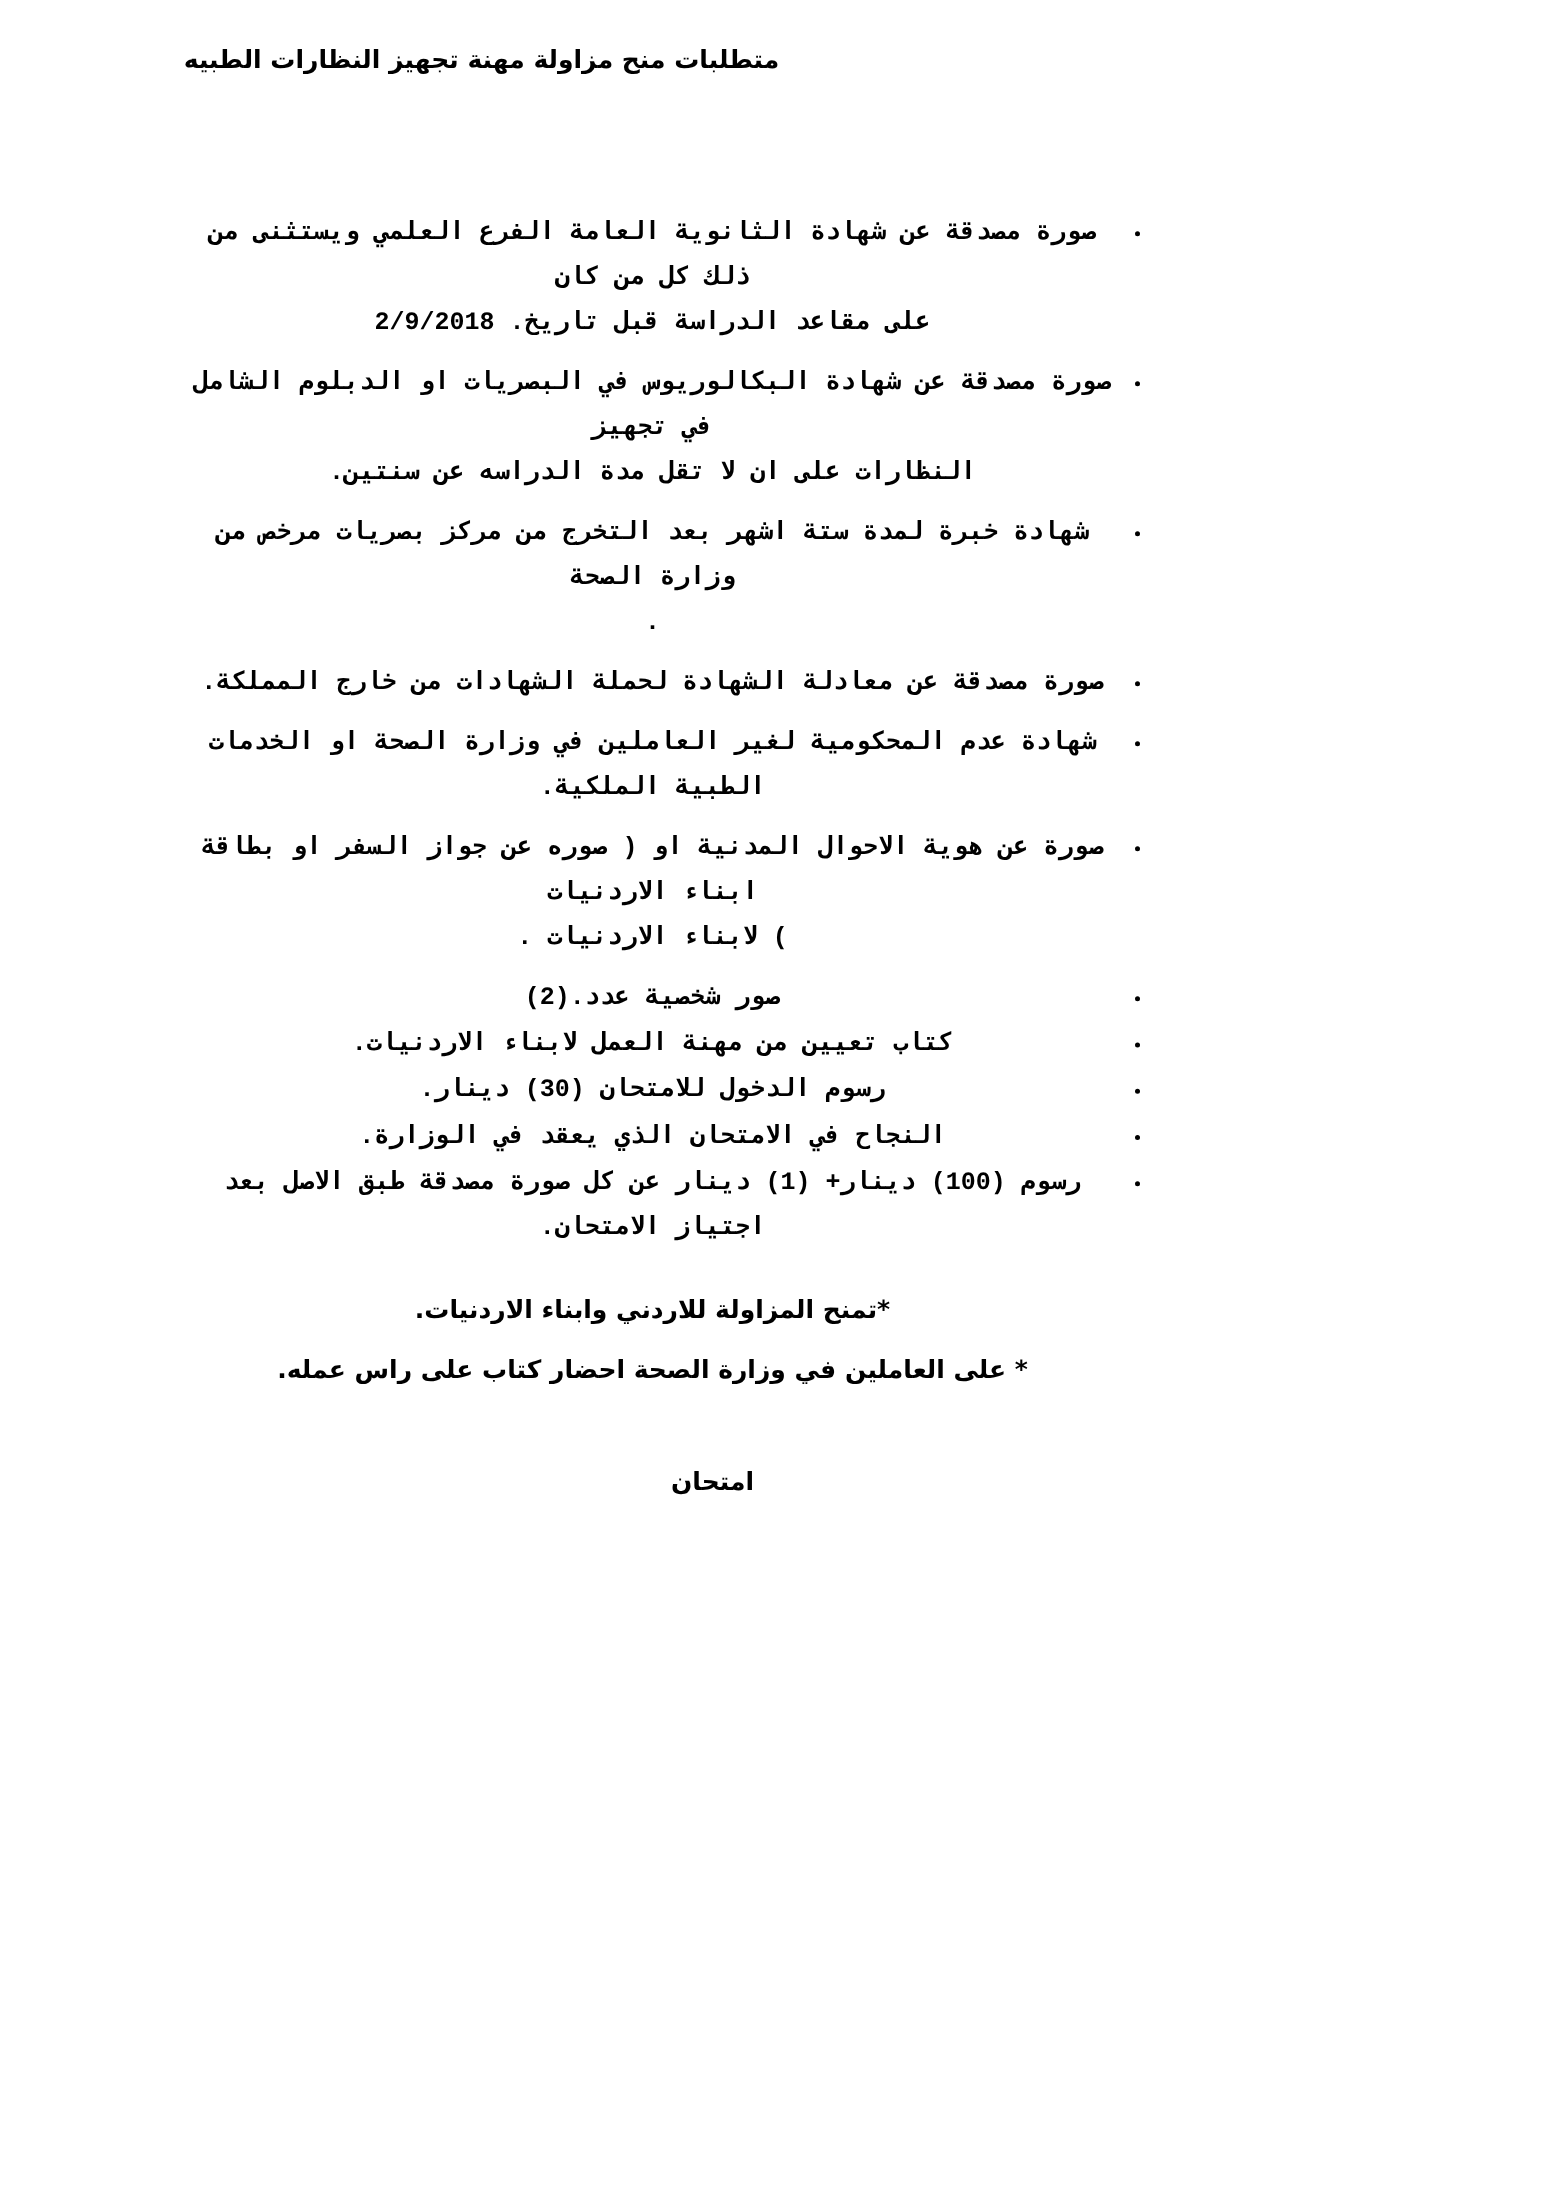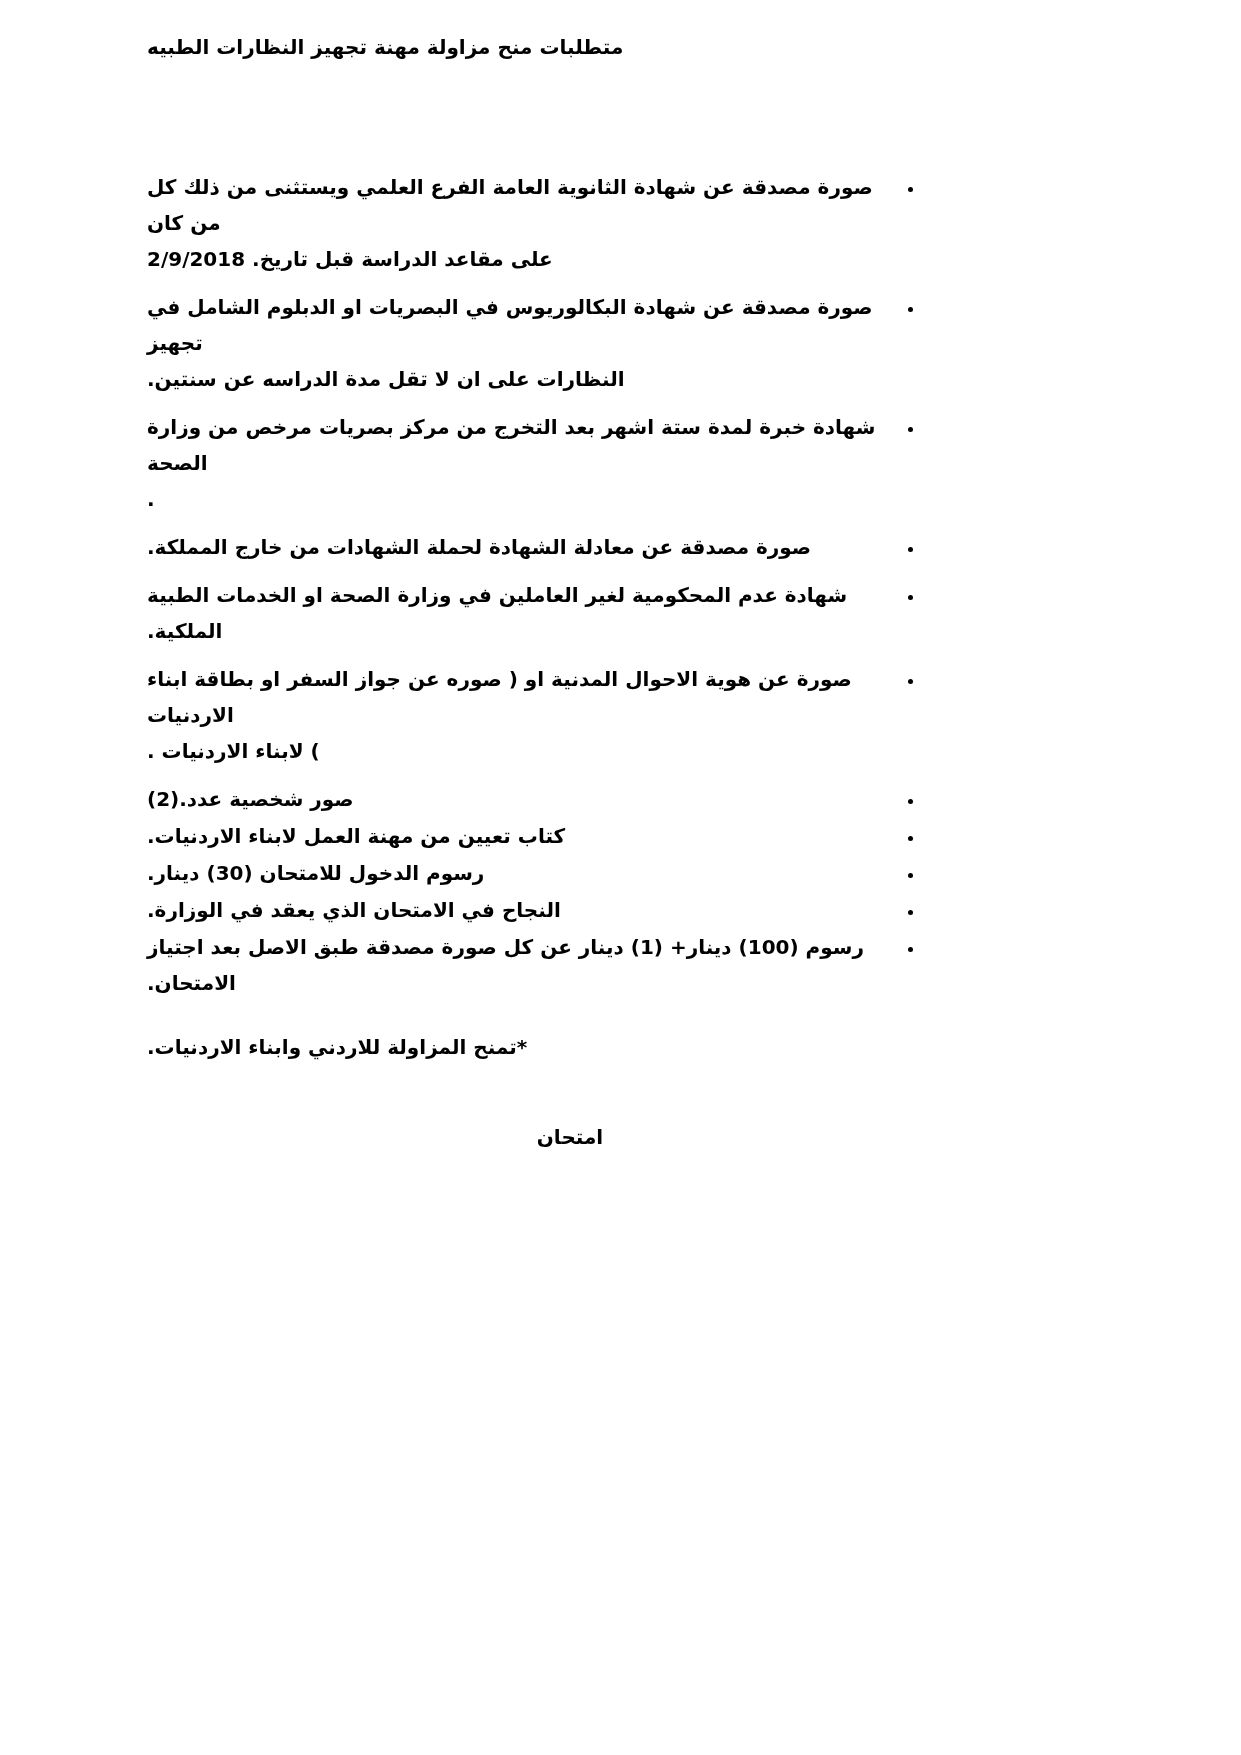--- a/index.html
+++ b/index.html
@@ -31,39 +31,40 @@
   }
   ul.requirements {
     list-style: disc;
     list-style-position: outside;
     margin: 105px 0 0 0;
     padding: 0 22px 0 0;
     font-size: 20px;
     line-height: 36px;
   }
   ul.requirements li {
-    text-align: left;
+    text-align: center;
     white-space: pre-line;
     margin: 0 0 12px 0;
+    font-family: Liberation Mono, monospace;
   }
   ul.requirements li::marker {
     font-size: 15px;
     color: #000000;
   }
   ul.requirements li:nth-child(n+7) {
     margin-bottom: 1px;
   }
   .notes {
     margin: 28px 22px 0 0;
     font-size: 20px;
     line-height: 36px;
   }
   .notes p {
     margin: 0 0 12px 0;
-    text-align: left;
+    text-align: center;
   }
   .exam {
     font-size: 20px;
     line-height: 36px;
     font-weight: bold;
     text-align: center;
     margin: 54px -74px 16px 0;
   }
 </style>
 </head>
@@ -86,17 +87,18 @@
 ) لابناء الاردنيات .</li>
       <li>صور شخصية عدد.(2)</li>
       <li>كتاب تعيين من مهنة العمل لابناء الاردنيات.</li>
       <li>رسوم الدخول للامتحان (30) دينار.</li>
       <li>النجاح في الامتحان الذي يعقد في الوزارة.</li>
       <li>رسوم (100) دينار+ (1) دينار عن كل صورة مصدقة طبق الاصل بعد اجتياز الامتحان.</li>
     </ul>
 
   <div class="notes">
       <p>*تمنح المزاولة للاردني وابناء الاردنيات.</p>
+      <p>* على العاملين في وزارة الصحة احضار كتاب على راس عمله.</p>
     </div>
 
   <h2 class="exam">امتحان</h2>
 
 </div>
 
 </body></html>

